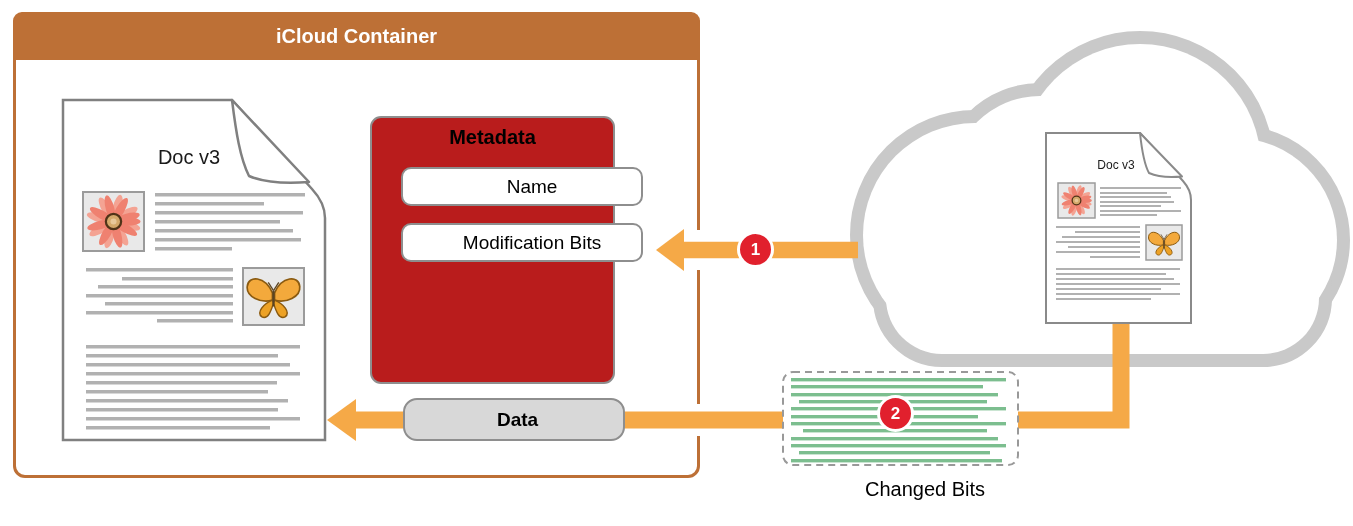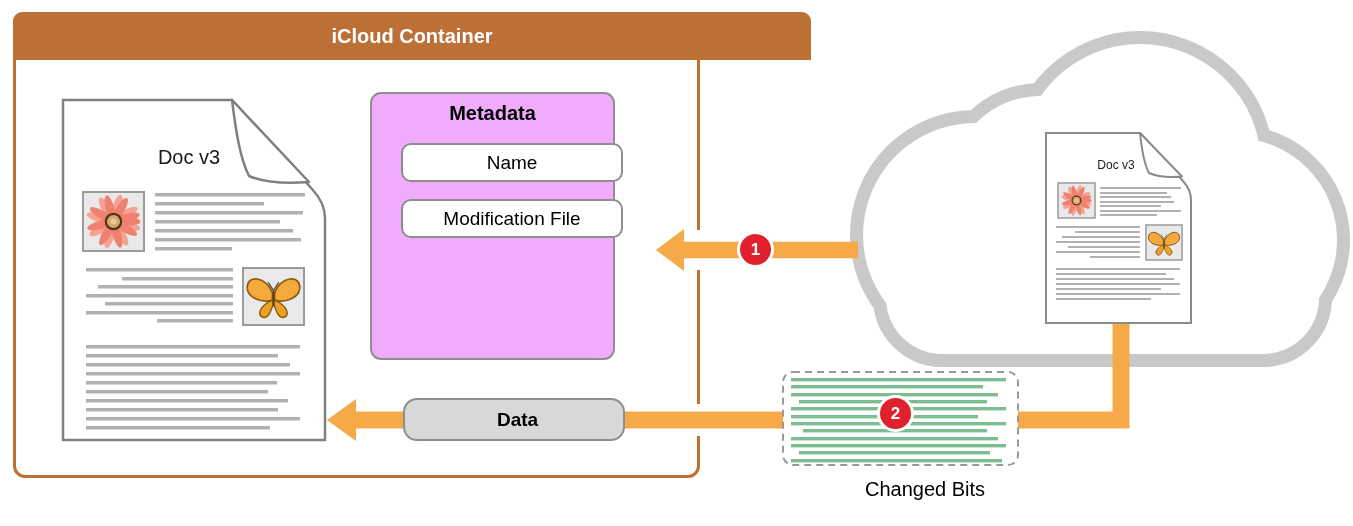--- a/index.html
+++ b/index.html
@@ -1,24 +1,24 @@
 <!DOCTYPE html>
 <html><head>
 <meta charset="utf-8">
 <style>
   html,body{margin:0;padding:0;background:#fff;}
   .stage{position:relative;width:1353px;height:526px;font-family:"Liberation Sans",sans-serif;overflow:hidden;background:#fff;}
   .abs{position:absolute;}
   
   .container-box{left:13px;top:12px;width:687px;height:466px;border:3px solid #bd7036;border-radius:12px;background:#fff;box-sizing:border-box;}
-  .container-header{left:13px;top:12px;width:798px;height:48px;background:#bd7036;border-radius:9px 9px 0 0;display:flex;align-items:center;justify-content:center;color:#fff;font-weight:bold;font-size:20px;box-sizing:border-box;}
-  
-  .metadata-panel{left:370px;top:92px;width:245px;height:268px;background:#f0abfc;border:2px solid #8e8e8e;border-radius:11px;box-sizing:border-box;}
+  .container-header{left:13px;top:12px;width:687px;height:48px;background:#bd7036;border-radius:9px 9px 0 0;display:flex;align-items:center;justify-content:center;color:#fff;font-weight:bold;font-size:20px;box-sizing:border-box;}
+  
+  .metadata-panel{left:370px;top:116px;width:245px;height:268px;background:#b91c1c;border:2px solid #8e8e8e;border-radius:11px;box-sizing:border-box;}
   .metadata-title{position:absolute;left:0;top:8px;width:100%;text-align:center;font-weight:bold;font-size:20px;color:#000;}
-  .meta-field{position:absolute;left:29px;width:218px;height:35px;background:#fff;border:2px solid #8e8e8e;border-radius:10px;display:flex;align-items:center;justify-content:center;font-size:19px;color:#000;}
+  .meta-field{position:absolute;left:29px;width:218px;height:35px;background:#fff;border:2px solid #8e8e8e;border-radius:10px;display:flex;align-items:center;justify-content:center;font-size:19px;color:#000;padding-left:20px;}
   
   .data-capsule{left:403px;top:398px;width:222px;height:43px;background:#d8d8d8;border:2px solid #8e8e8e;border-radius:14px;display:flex;align-items:center;justify-content:center;font-weight:bold;font-size:19px;box-sizing:border-box;padding-left:7px;}
   
   .badge{width:31px;height:31px;border-radius:50%;background:#e1202d;border:3px solid #fff;display:flex;align-items:center;justify-content:center;color:#fff;font-weight:bold;font-size:17px;}
   .badge1{left:737px;top:231px;}
   .badge2{left:877px;top:395px;}
   
   .changed-bits-label{left:824px;top:478px;width:202px;text-align:center;font-size:20px;color:#000;}
   .doc-title-big{left:139px;top:146px;width:100px;text-align:center;font-size:20px;color:#1a1a1a;}
   .doc-title-small{left:1078px;top:158px;width:76px;text-align:center;font-size:12px;color:#1a1a1a;}
@@ -194,21 +194,21 @@
           <rect x="791" y="444" width="215" height="3.4"></rect>
           <rect x="799" y="451" width="191" height="3.4"></rect>
           <rect x="791" y="459" width="211" height="3.4"></rect>
         </g>
     </g>
   </svg>
 
   <div class="abs metadata-panel">
     <div class="metadata-title">Metadata</div>
     <div class="meta-field" style="top:49px;">Name</div>
-    <div class="meta-field" style="top:105px;">Modification File</div>
+    <div class="meta-field" style="top:105px;">Modification Bits</div>
   </div>
 
   <div class="abs data-capsule">
     <span>Data</span>
   </div>
 
   <div class="abs badge badge1">
     <span>1</span>
   </div>
   <div class="abs badge badge2">

